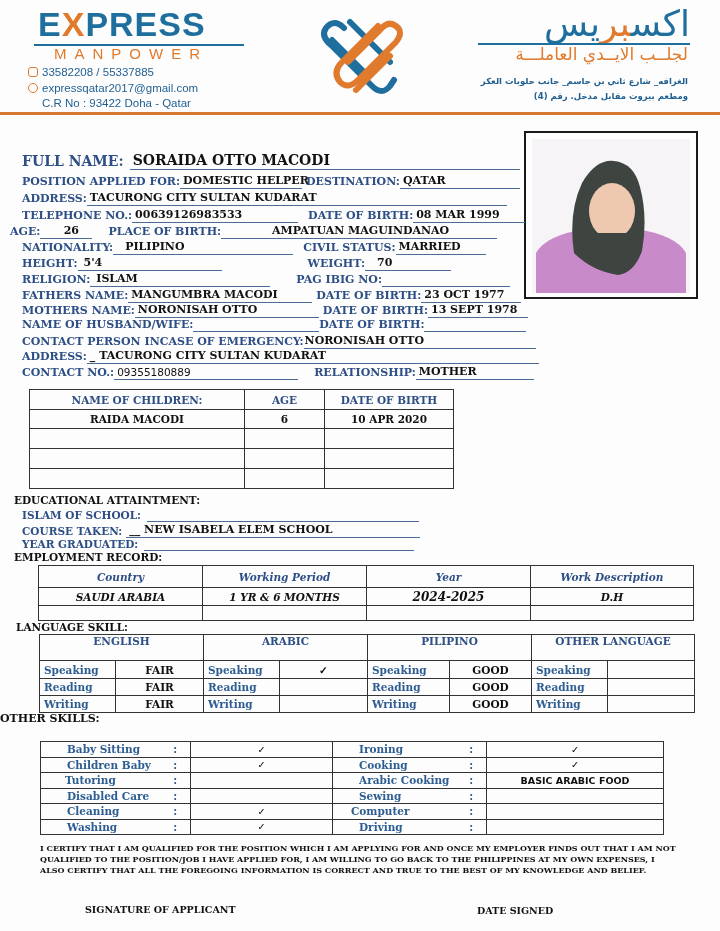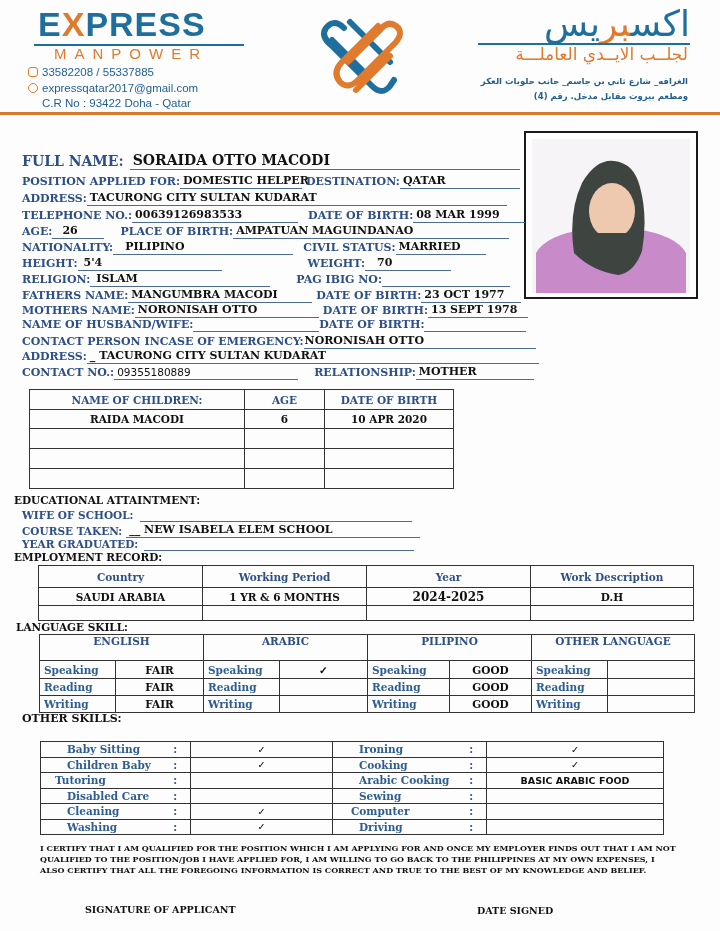--- a/index.html
+++ b/index.html
@@ -104,21 +104,21 @@
   <span class="val field" style="width:420px;">TACURONG CITY SULTAN KUDARAT</span>
 </div>
 
 <div class="row" style="left:22px; top:208px;">
   <span class="lbl">TELEPHONE NO.:</span>
   <span class="val field" style="width:166px;">00639126983533</span>
   <span class="lbl" style="margin-left:10px;">DATE OF BIRTH:</span>
   <span class="val field" style="width:112px;">08 MAR 1999</span>
 </div>
 
-<div class="row" style="left:22px; top:224px;">
+<div class="row" style="left:10px; top:224px;text-align:center;">
   <span class="lbl">AGE:</span>
   <span class="val field" style="width:52px; padding-left:10px;">26</span>
   <span class="lbl" style="margin-left:16px;">PLACE OF BIRTH:</span>
   <span class="val field" style="width:276px;">AMPATUAN MAGUINDANAO</span>
 </div>
 
 <div class="row" style="left:22px; top:240px;">
   <span class="lbl">NATIONALITY:</span>
   <span class="val field" style="width:180px; padding-left:12px;">PILIPINO</span>
   <span class="lbl" style="margin-left:10px;">CIVIL STATUS:</span>
@@ -202,34 +202,34 @@
   <tr style="height:20px;">
     <td class="v"></td>
     <td class="v"></td>
     <td class="v"></td>
   </tr>
 </tbody>
   </table>
 
 <div class="sec" style="left:14px; top:494px;">EDUCATIONAL ATTAINTMENT:</div>
 <div class="row" style="left:22px; top:508px;">
-  <span class="lbl" style="font-size:10.5px;">WIFE OF SCHOOL:</span>
+  <span class="lbl" style="font-size:10.5px;">ISLAM OF SCHOOL:</span>
   <span class="val field" style="width:272px; margin-left:6px;"></span>
 </div>
 <div class="row" style="left:22px; top:523px;">
   <span class="lbl" style="font-size:10.5px;">COURSE TAKEN:</span>
   <span class="val field" style="width:294px; margin-left:4px;">__ NEW ISABELA ELEM SCHOOL</span>
 </div>
 <div class="row" style="left:22px; top:537px;">
   <span class="lbl" style="font-size:10.5px;">YEAR GRADUATED:</span>
   <span class="val field" style="width:270px; margin-left:6px;"></span>
 </div>
 
 <div class="sec" style="left:14px; top:551px;">EMPLOYMENT RECORD:</div>
-<table style="left:38px; top:565px; width:656px;">
+<table style="left:38px; top:565px; width:656px;font-style:italic;">
   <tbody>
       <tr style="height:22px;">
     <th style="width:164px;">Country</th>
     <th style="width:164px;">Working Period</th>
     <th style="width:164px;">Year</th>
     <th>Work Description</th>
   </tr>
   <tr style="height:18px;">
     <td class="v">SAUDI ARABIA</td>
     <td class="v">1 YR &amp; 6 MONTHS</td>
@@ -280,41 +280,41 @@
     <td class="l">Writing</td>
     <td class="v"></td>
     <td class="l">Writing</td>
     <td class="v">GOOD</td>
     <td class="l">Writing</td>
     <td class="v"></td>
   </tr>
 </tbody>
   </table>
 
-<div class="sec" style="left:22px; top:712px; font-size:11px;">OTHER SKILLS:</div>
+<div class="sec" style="left:0; top:712px; font-size:11px;">OTHER SKILLS:</div>
 <table style="left:40px; top:741px; width:624px;">
   <tbody id="skills-body">
       <tr style="height: 15.5px;">
         <td class="l" style="width: 120px; border-right: none; padding-left: 26px;">Baby Sitting</td>
         <td style="font-weight: bold; color: rgb(45, 79, 134); width: 30px; border-left: none;">:</td>
         <td class="v" style="width: 142px; font-family: &quot;DejaVu Sans&quot;, sans-serif; font-size: 9.5px;">✓</td>
         <td class="l" style="width: 124px; border-right: none; padding-left: 26px;">Ironing</td>
         <td style="font-weight: bold; color: rgb(45, 79, 134); width: 30px; border-left: none;">:</td>
         <td class="v" style="font-family: &quot;DejaVu Sans&quot;, sans-serif; font-size: 9.5px;">✓</td>
       </tr>
       <tr style="height: 15.5px;">
         <td class="l" style="width: 120px; border-right: none; padding-left: 26px;">Children Baby</td>
         <td style="font-weight: bold; color: rgb(45, 79, 134); width: 30px; border-left: none;">:</td>
         <td class="v" style="width: 142px; font-family: &quot;DejaVu Sans&quot;, sans-serif; font-size: 9.5px;">✓</td>
         <td class="l" style="width: 124px; border-right: none; padding-left: 26px;">Cooking</td>
         <td style="font-weight: bold; color: rgb(45, 79, 134); width: 30px; border-left: none;">:</td>
         <td class="v" style="font-family: &quot;DejaVu Sans&quot;, sans-serif; font-size: 9.5px;">✓</td>
       </tr>
       <tr style="height: 15.5px;">
-        <td class="l" style="width: 120px; border-right: none; padding-left: 14px;">Tutoring</td>
+        <td class="l" style="width: 120px; border-right: none; padding-left: 24px;">Tutoring</td>
         <td style="font-weight: bold; color: rgb(45, 79, 134); width: 30px; border-left: none;">:</td>
         <td class="v" style="width: 142px; font-family: &quot;DejaVu Sans&quot;, sans-serif; font-size: 9.5px;"></td>
         <td class="l" style="width: 124px; border-right: none; padding-left: 26px;">Arabic Cooking</td>
         <td style="font-weight: bold; color: rgb(45, 79, 134); width: 30px; border-left: none;">:</td>
         <td class="v" style="font-family: &quot;DejaVu Sans&quot;, sans-serif; font-size: 9.5px;">BASIC ARABIC FOOD</td>
       </tr>
       <tr style="height: 15.5px;">
         <td class="l" style="width: 120px; border-right: none; padding-left: 26px;">Disabled Care</td>
         <td style="font-weight: bold; color: rgb(45, 79, 134); width: 30px; border-left: none;">:</td>
         <td class="v" style="width: 142px; font-family: &quot;DejaVu Sans&quot;, sans-serif; font-size: 9.5px;"></td>

